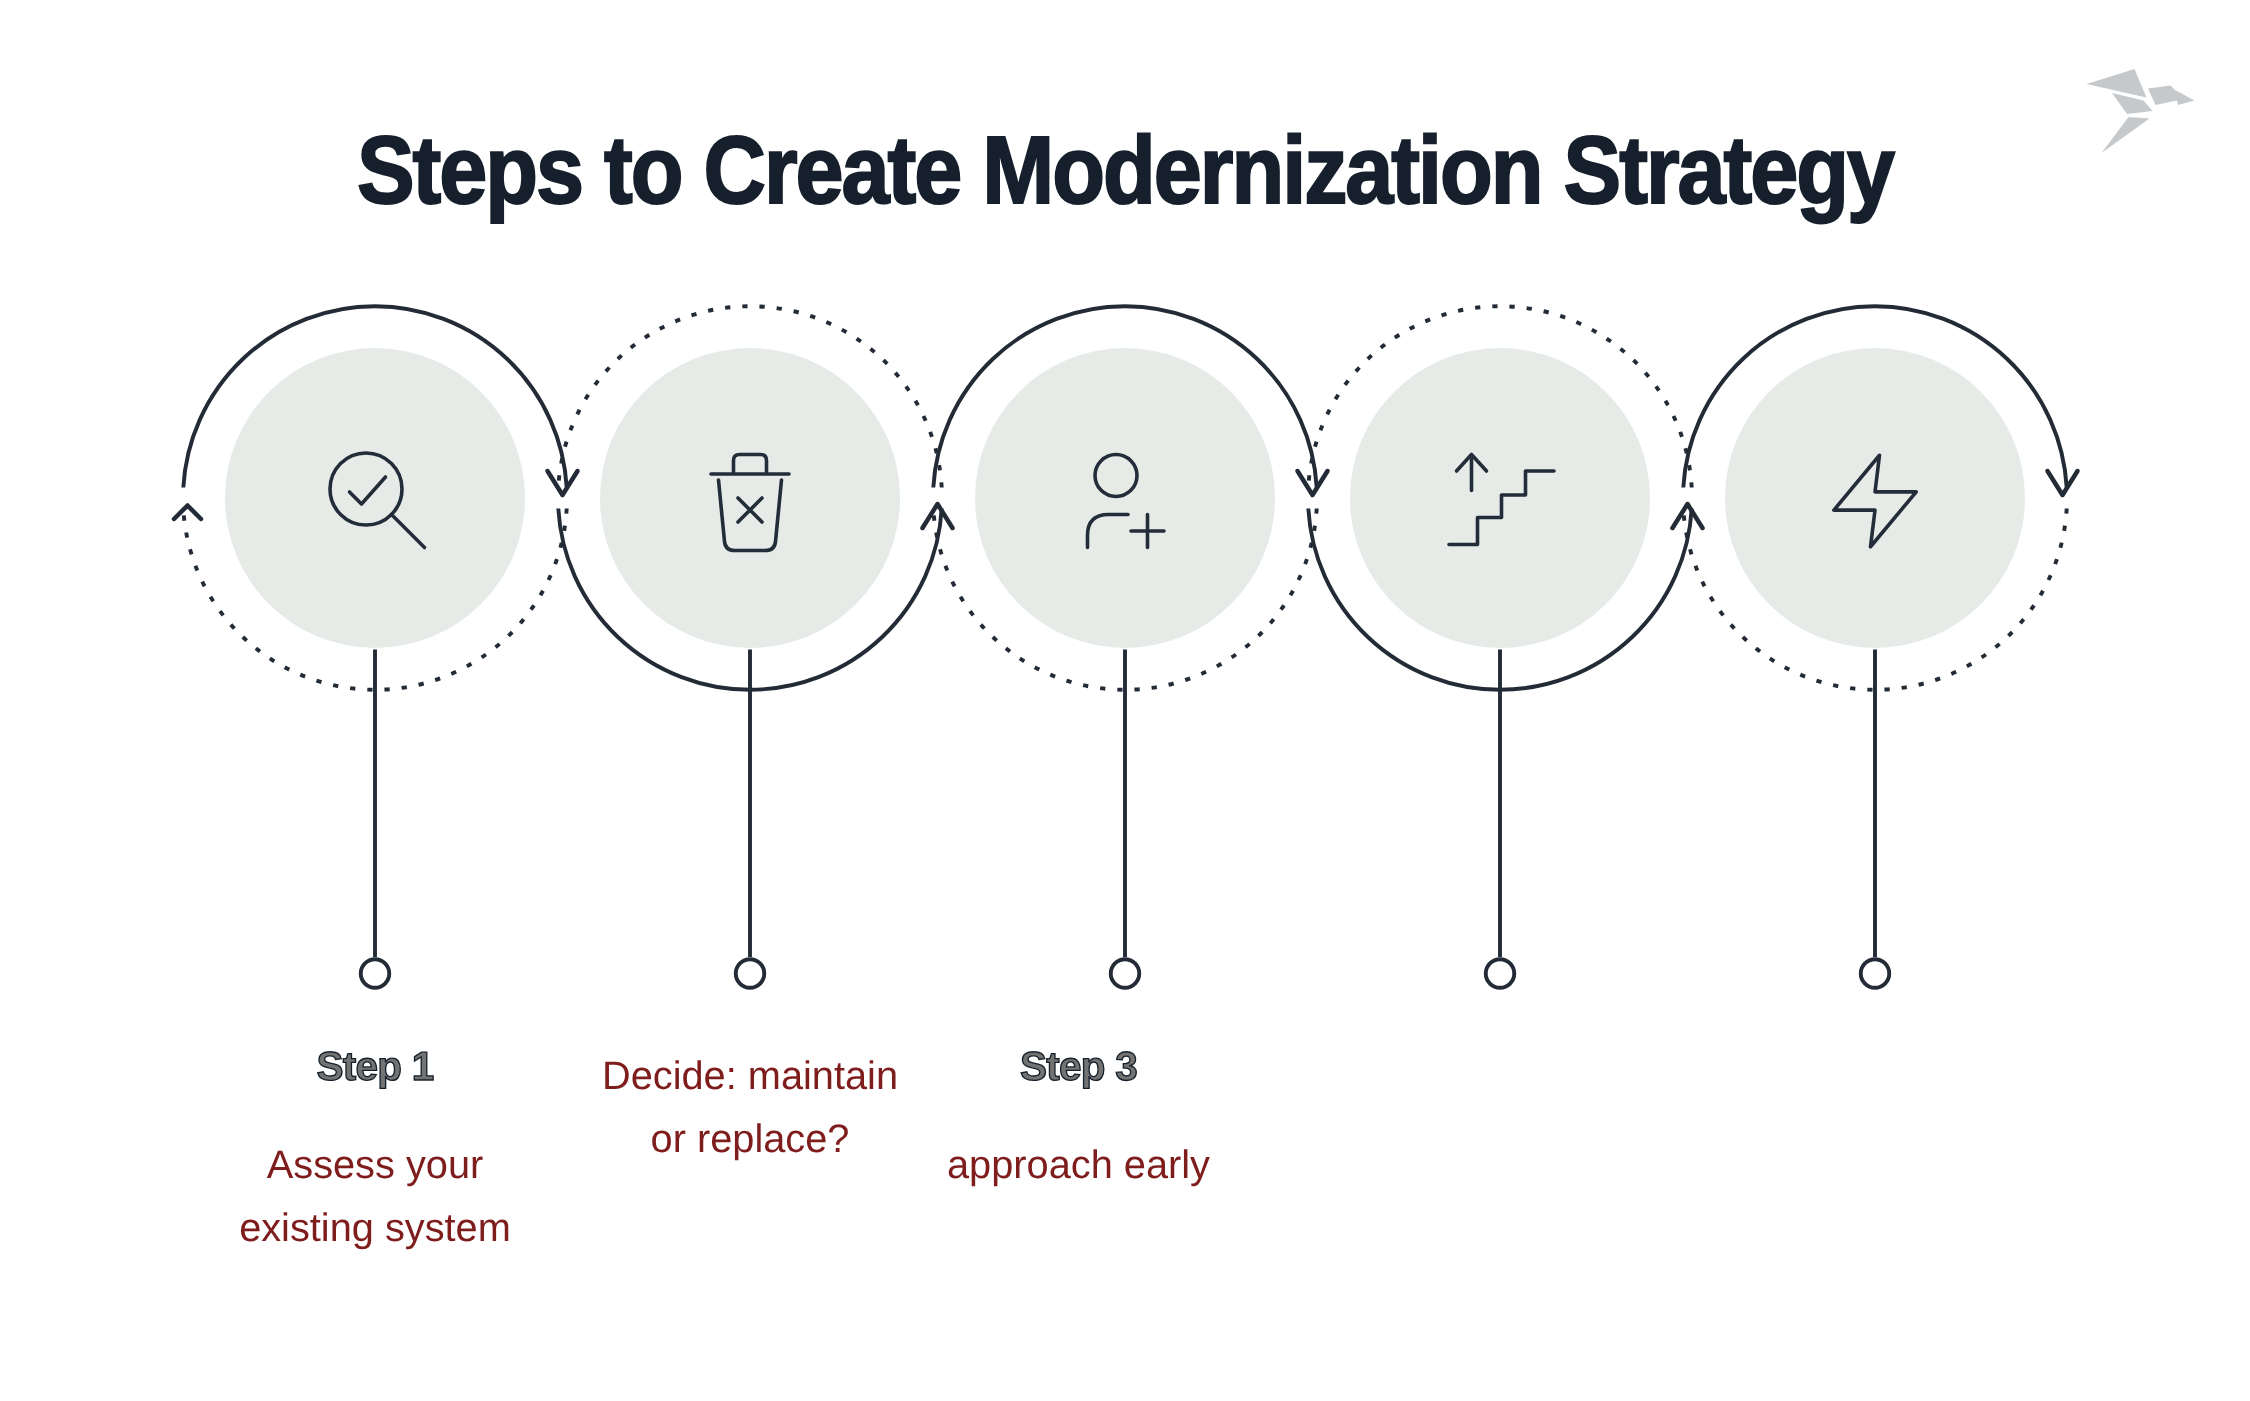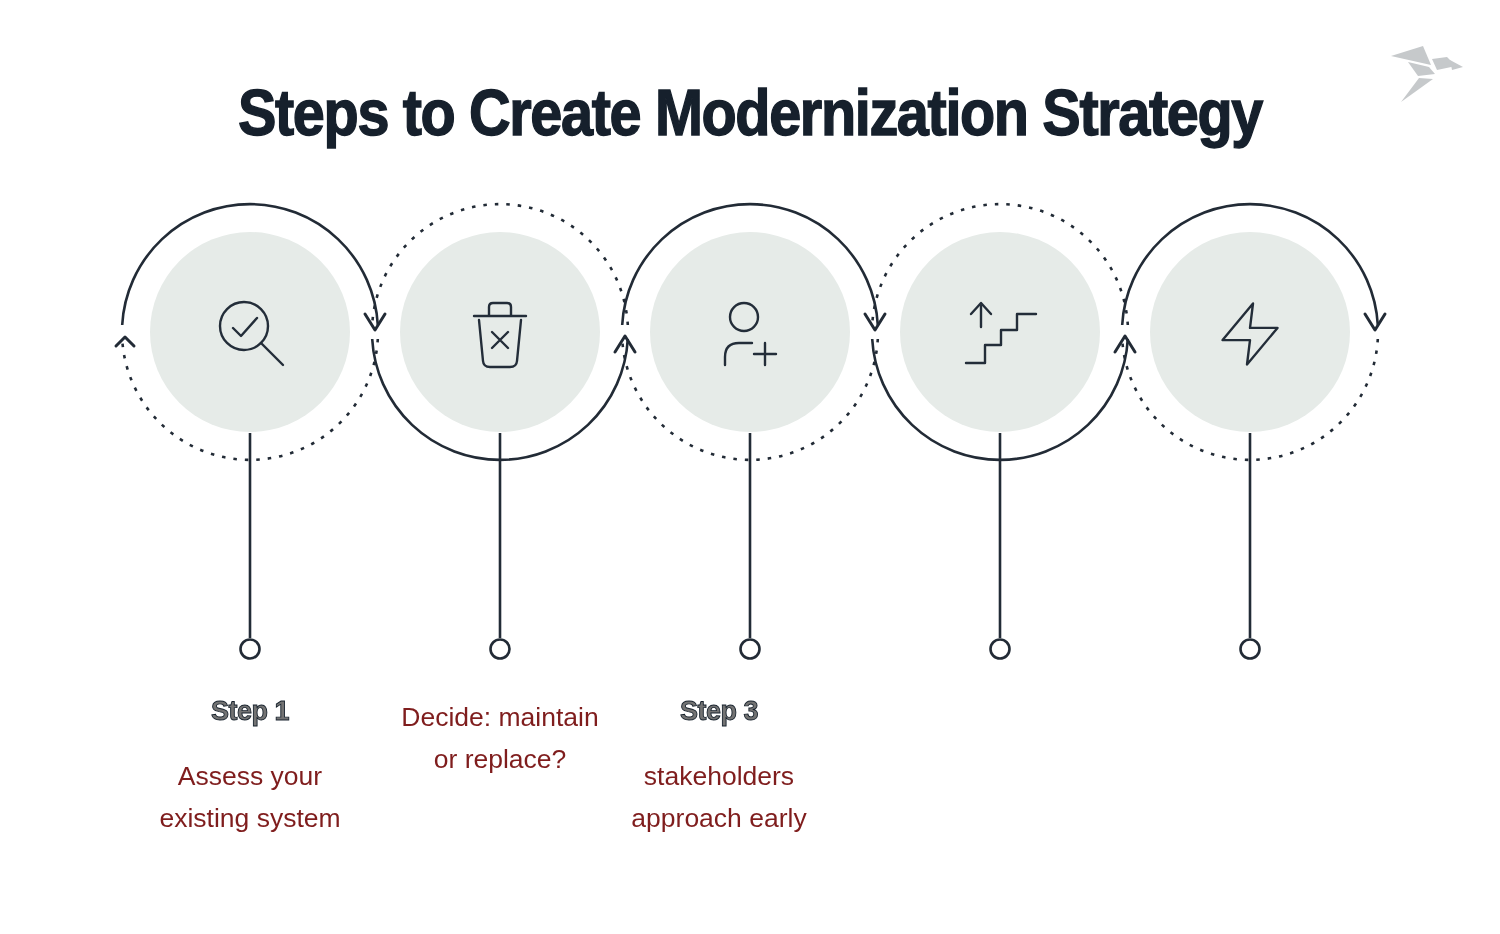--- a/index.html
+++ b/index.html
@@ -179,20 +179,19 @@
   <div class="step-col col-2">
     <div class="step-desc">
       <div>Decide: maintain</div>
       <div>or replace?</div>
     </div>
   </div>
 
   <div class="step-col col-3">
     <div class="step-label">Step 3</div>
     <div class="step-desc">
-      <div>stakeholders</div>
       <div>approach early</div>
     </div>
   </div>
 
 
 
 </div>
 
 </body></html>

